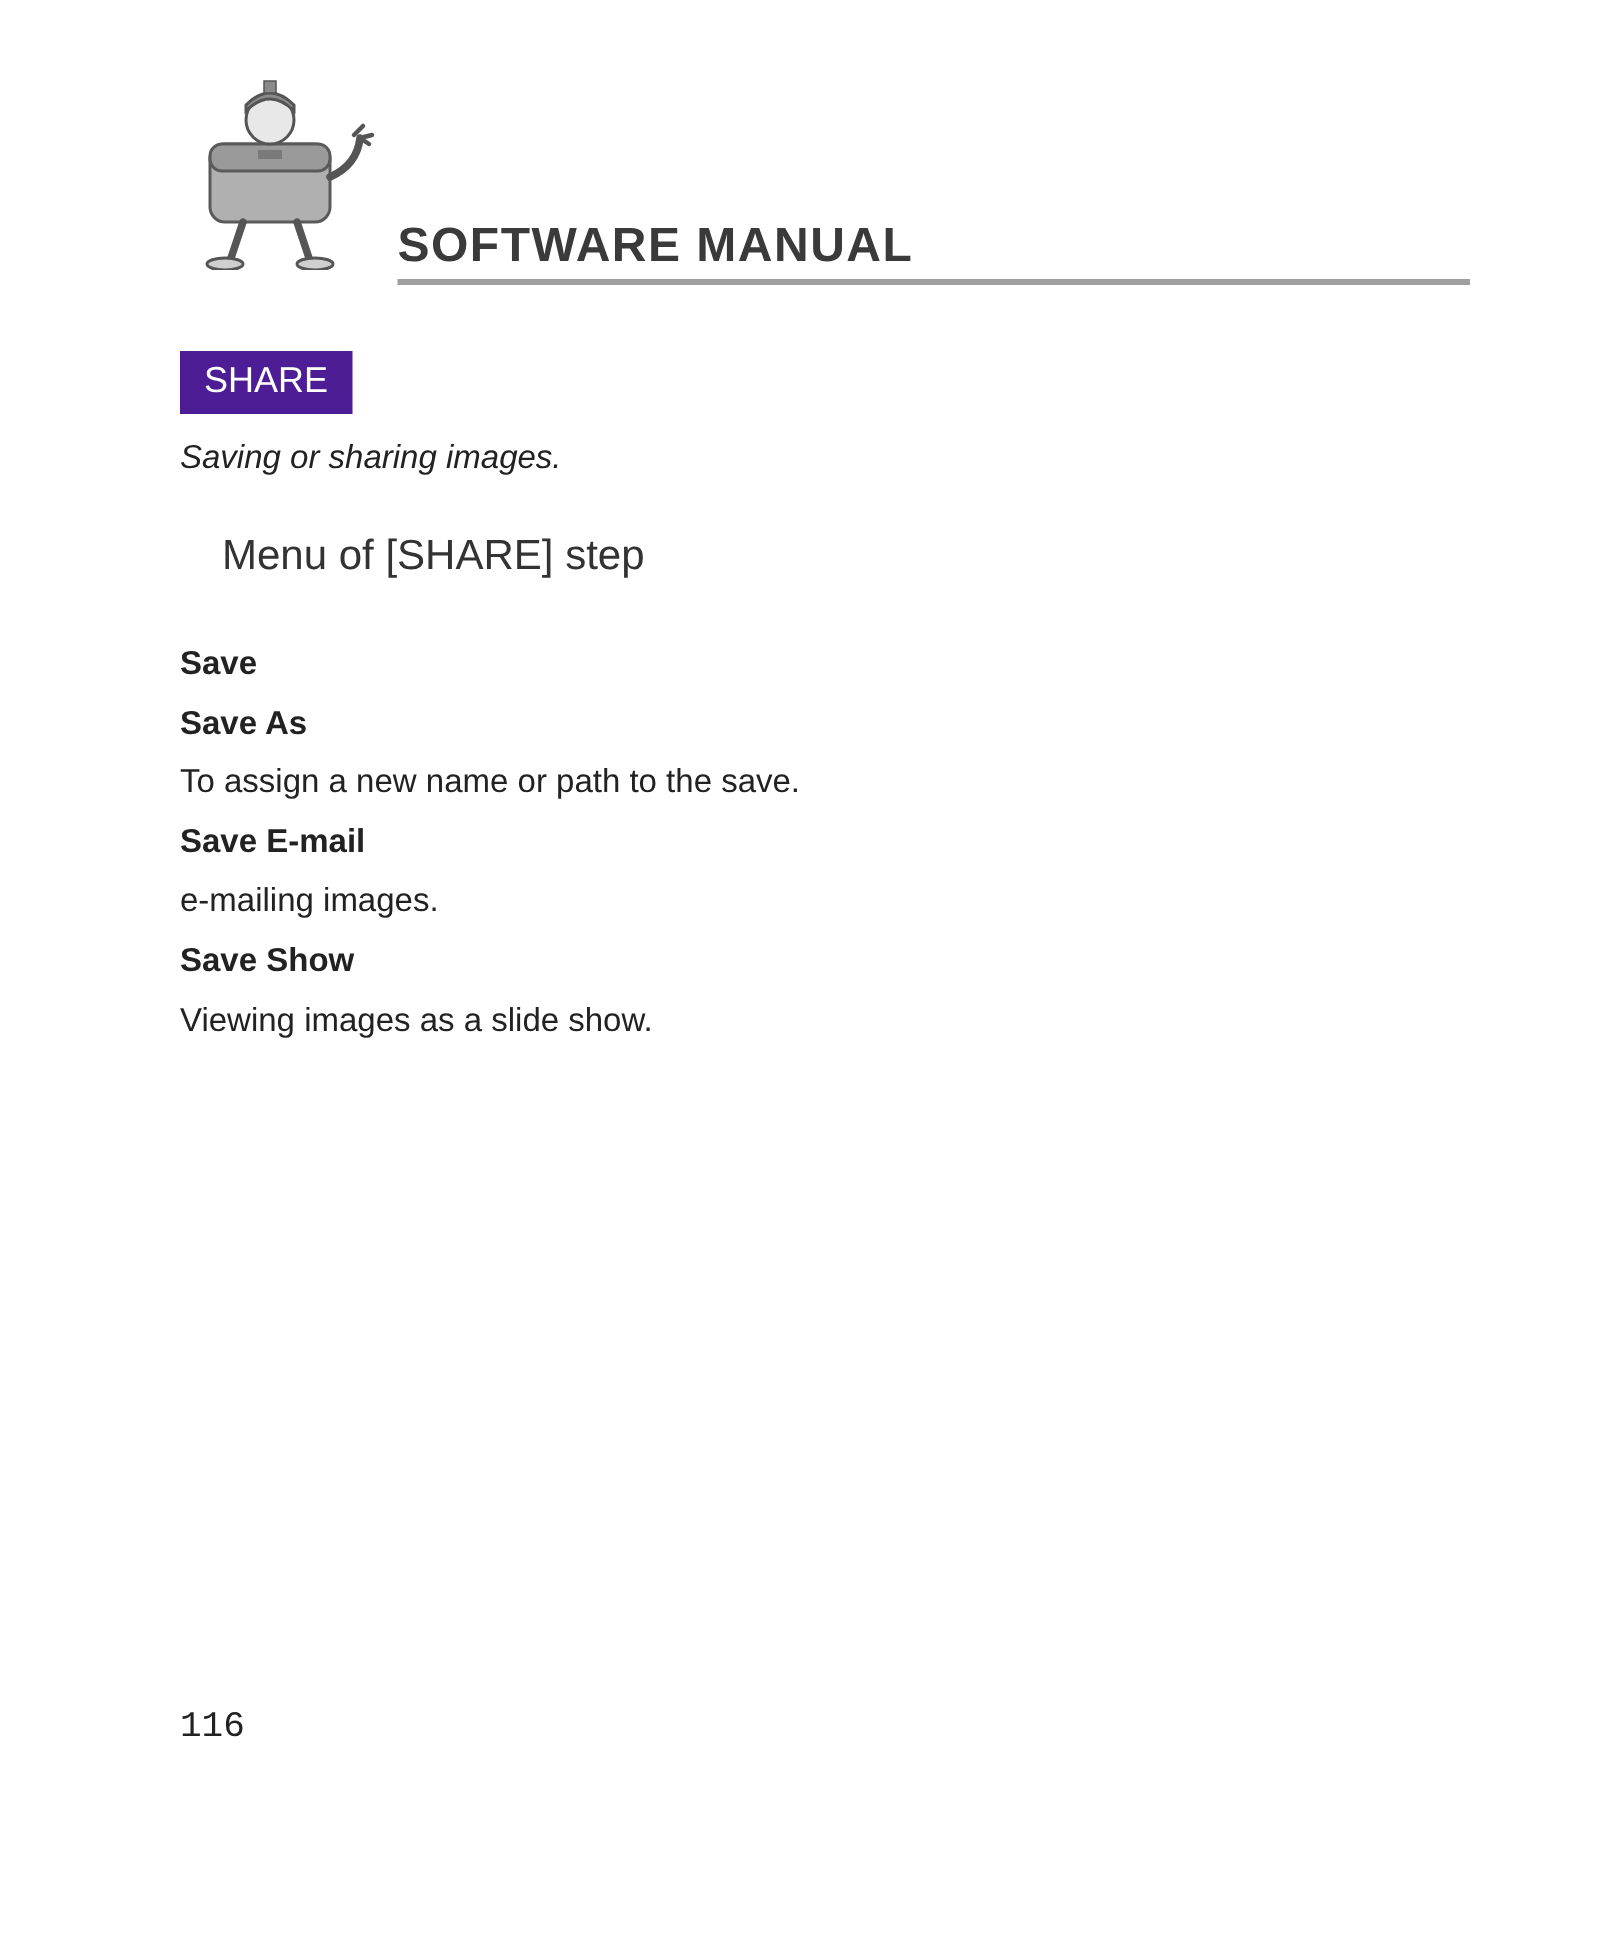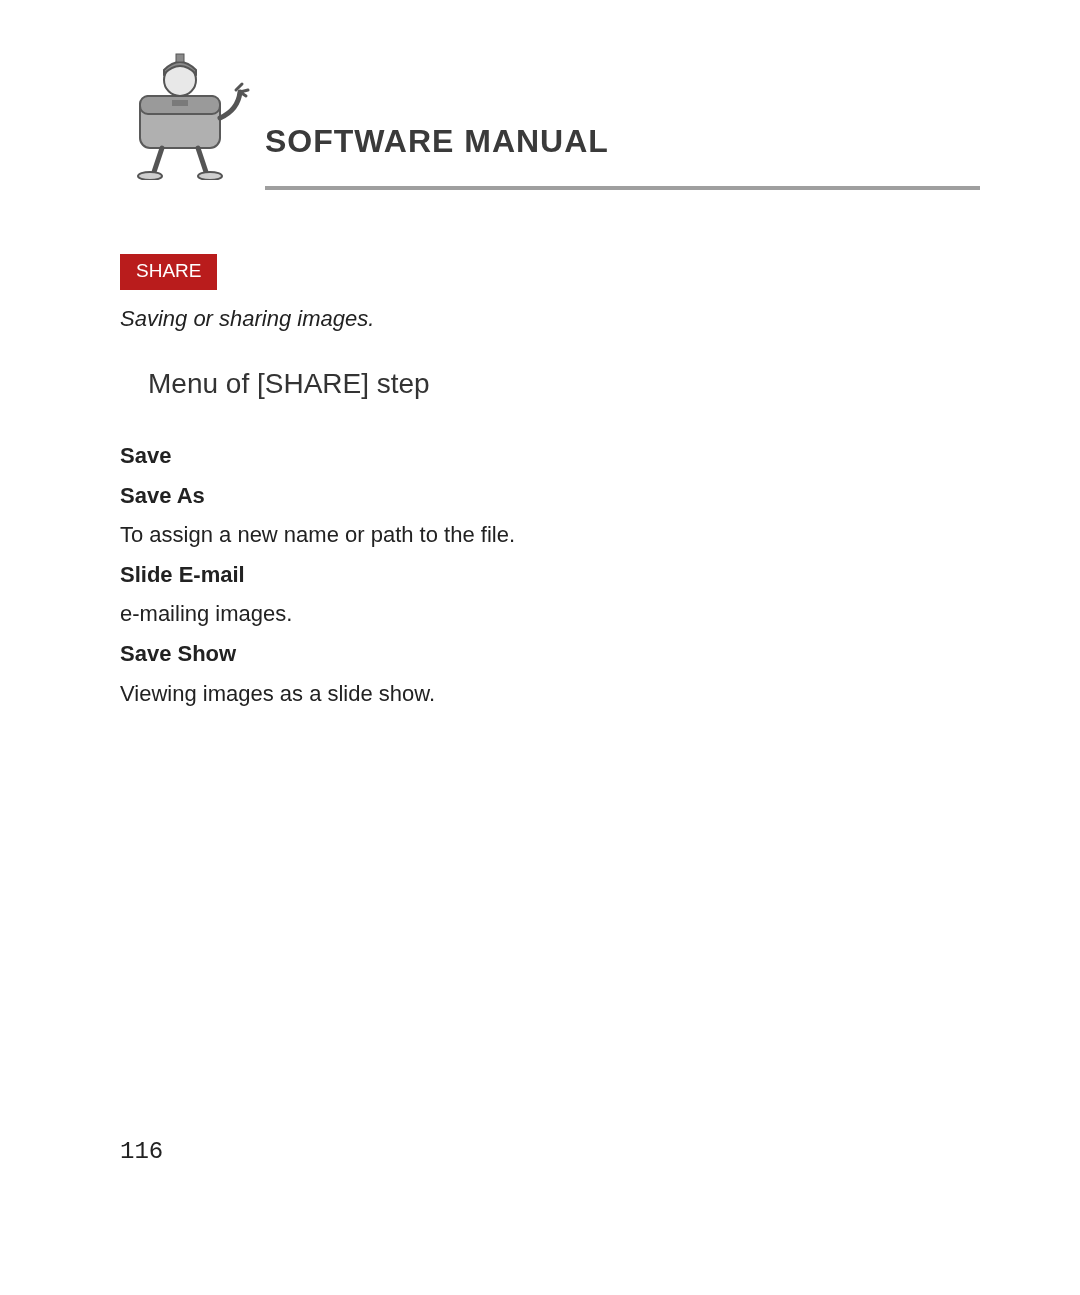--- a/index.html
+++ b/index.html
@@ -1,23 +1,23 @@
 <!DOCTYPE html>
 <html><head>
 <meta charset="utf-8">
 <style>
   * { margin: 0; padding: 0; box-sizing: border-box; }
   html, body { width: 1080px; height: 1295px; background: #fff; font-family: Arial, Helvetica, sans-serif; color: #222; }
   .page { position: relative; width: 1080px; height: 1295px; padding: 30px 100px 40px 120px; }
   .header { position: relative; height: 160px; }
   .mascot { position: absolute; left: -10px; top: 0; width: 150px; height: 150px; }
-  .title-wrap { position: absolute; left: 145px; right: 0; bottom: 22px; }
+  .title-wrap { position: absolute; left: 145px; right: 0; bottom: 0; }
   .title { font-size: 32px; font-weight: 700; letter-spacing: 1px; color: #3a3a3a; padding-bottom: 8px; }
   .header-rule { position: absolute; left: 145px; right: 0; bottom: 0; height: 4px; background: #9f9f9f; }
-  .section-label { display: inline-block; background: #b91c1c; color: #fff; font-size: 19px; padding: 6px 16px 8px 16px; margin-top: 64px; }
+  .section-label { display: inline-block; background: #4c1d95; color: #fff; font-size: 24px; padding: 6px 16px 8px 16px; margin-top: 44px; }
   .section-desc { font-size: 22px; margin-top: 16px; font-style: italic; }
   .sub-heading { font-size: 28px; margin-top: 36px; margin-left: 28px; color: #333; }
   .defs { margin-top: 36px; font-size: 22px; line-height: 1.8; }
   .defs .term { font-weight: 700; }
   .page-num { position: absolute; left: 120px; bottom: 130px; font-size: 24px; font-family: Liberation Mono, monospace; }
 </style>
 </head>
 <body>
 
 <div class="page">
@@ -53,21 +53,21 @@
   </div>
 
   <div class="section-label">SHARE</div>
   <div class="section-desc">Saving or sharing images.</div>
 
   <div class="sub-heading">Menu of [SHARE] step</div>
 
   <div class="defs">
     <div class="term">Save</div>
     <div class="term">Save As</div>
-    <div>To assign a new name or path to the file.</div>
-    <div class="term">Slide E-mail</div>
+    <div>To assign a new name or path to the save.</div>
+    <div class="term">Save E-mail</div>
     <div>e-mailing images.</div>
     <div class="term">Save Show</div>
     <div>Viewing images as a slide show.</div>
   </div>
 
   <div class="page-num">116</div>
 </div>
 
 </body></html>

